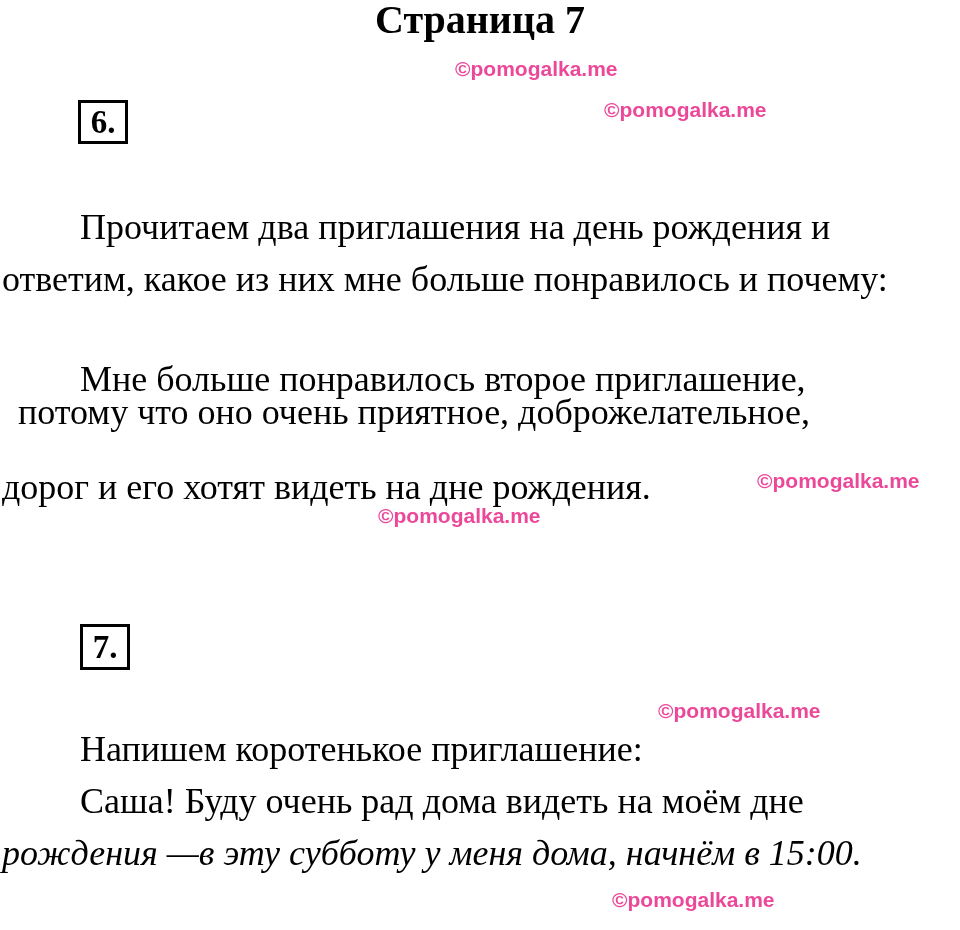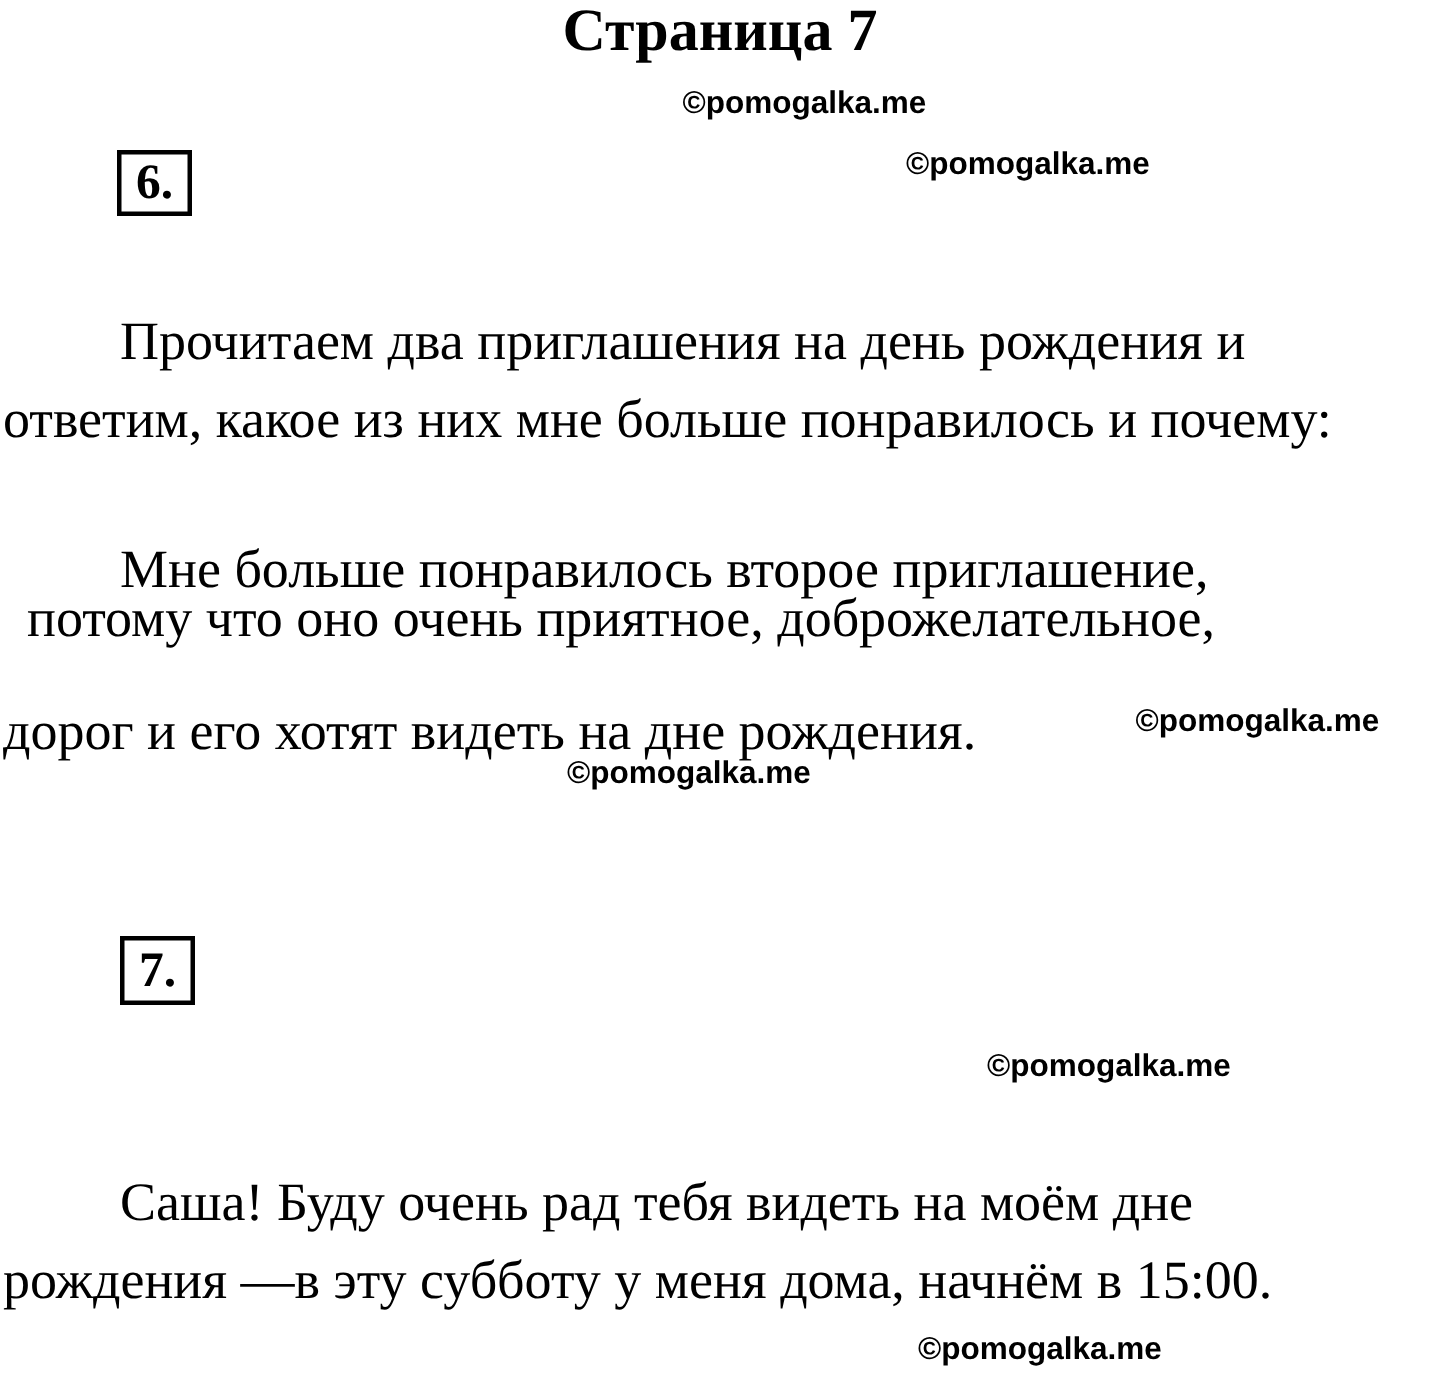--- a/index.html
+++ b/index.html
@@ -28,21 +28,21 @@
     font-family: "Liberation Serif", serif;
     margin: 0;
   }
   .watermark {
     position: absolute;
     font-family: "Liberation Sans", sans-serif;
     font-weight: bold;
     font-size: 21px;
     line-height: 24px;
     white-space: nowrap;
-    color: #000000;
+    color: #ec4899;
   }
   .task-box {
     position: absolute;
     box-sizing: border-box;
     border: 3px solid #000000;
     background: #ffffff;
     display: flex;
     align-items: center;
     justify-content: center;
     font-family: "Liberation Serif", serif;
@@ -69,21 +69,21 @@
   
   .t6-l0 { left: 80px; top: 209px; }
   .t6-l1 { left: 2px;  top: 261px; }
   .t6-l2 { left: 80px; top: 313px; margin-top: 48px; }
   .t6-l3 { left: 18px;  top: 365px; margin-top: 29px; }
   .t6-l4 { left: 2px;  top: 417px; }
   .t6-l5 { left: 2px;  top: 469px; }
   
   .t7-l0 { left: 80px; top: 731px; }
   .t7-l1 { left: 80px; top: 783px; }
-  .t7-l2 { left: 2px;  top: 835px; }
+  .t7-l2 { left: 2px;  top: 835px; font-style: italic; }
   .t7-l3 { left: 2px;  top: 887px; }
 </style>
 </head>
 <body>
 
 <div class="page">
 
   <h1 class="page-title">Страница 7</h1>
 
   <div class="watermark wm-1">©pomogalka.me</div>
@@ -100,16 +100,17 @@
   <div class="text-line t6-l0">Прочитаем два приглашения на день рождения и</div>
   <div class="text-line t6-l1">ответим, какое из них мне больше понравилось и почему:</div>
   <div class="text-line t6-l2">Мне больше понравилось второе приглашение,</div>
   <div class="text-line t6-l3">потому что оно очень приятное, доброжелательное,</div>
   <div class="text-line t6-l5">дорог и его хотят видеть на дне рождения.</div>
 
   <div class="task-box box-7">
     <span>7.</span>
   </div>
 
-  <div class="text-line t7-l1">Саша! Буду очень рад тебя видеть на моём дне</div>
+  <div class="text-line t7-l0">Напишем коротенькое приглашение:</div>
+  <div class="text-line t7-l1">Саша! Буду очень рад дома видеть на моём дне</div>
   <div class="text-line t7-l2">рождения —в эту субботу у меня дома, начнём в 15:00.</div>
 
 </div>
 
 </body></html>

